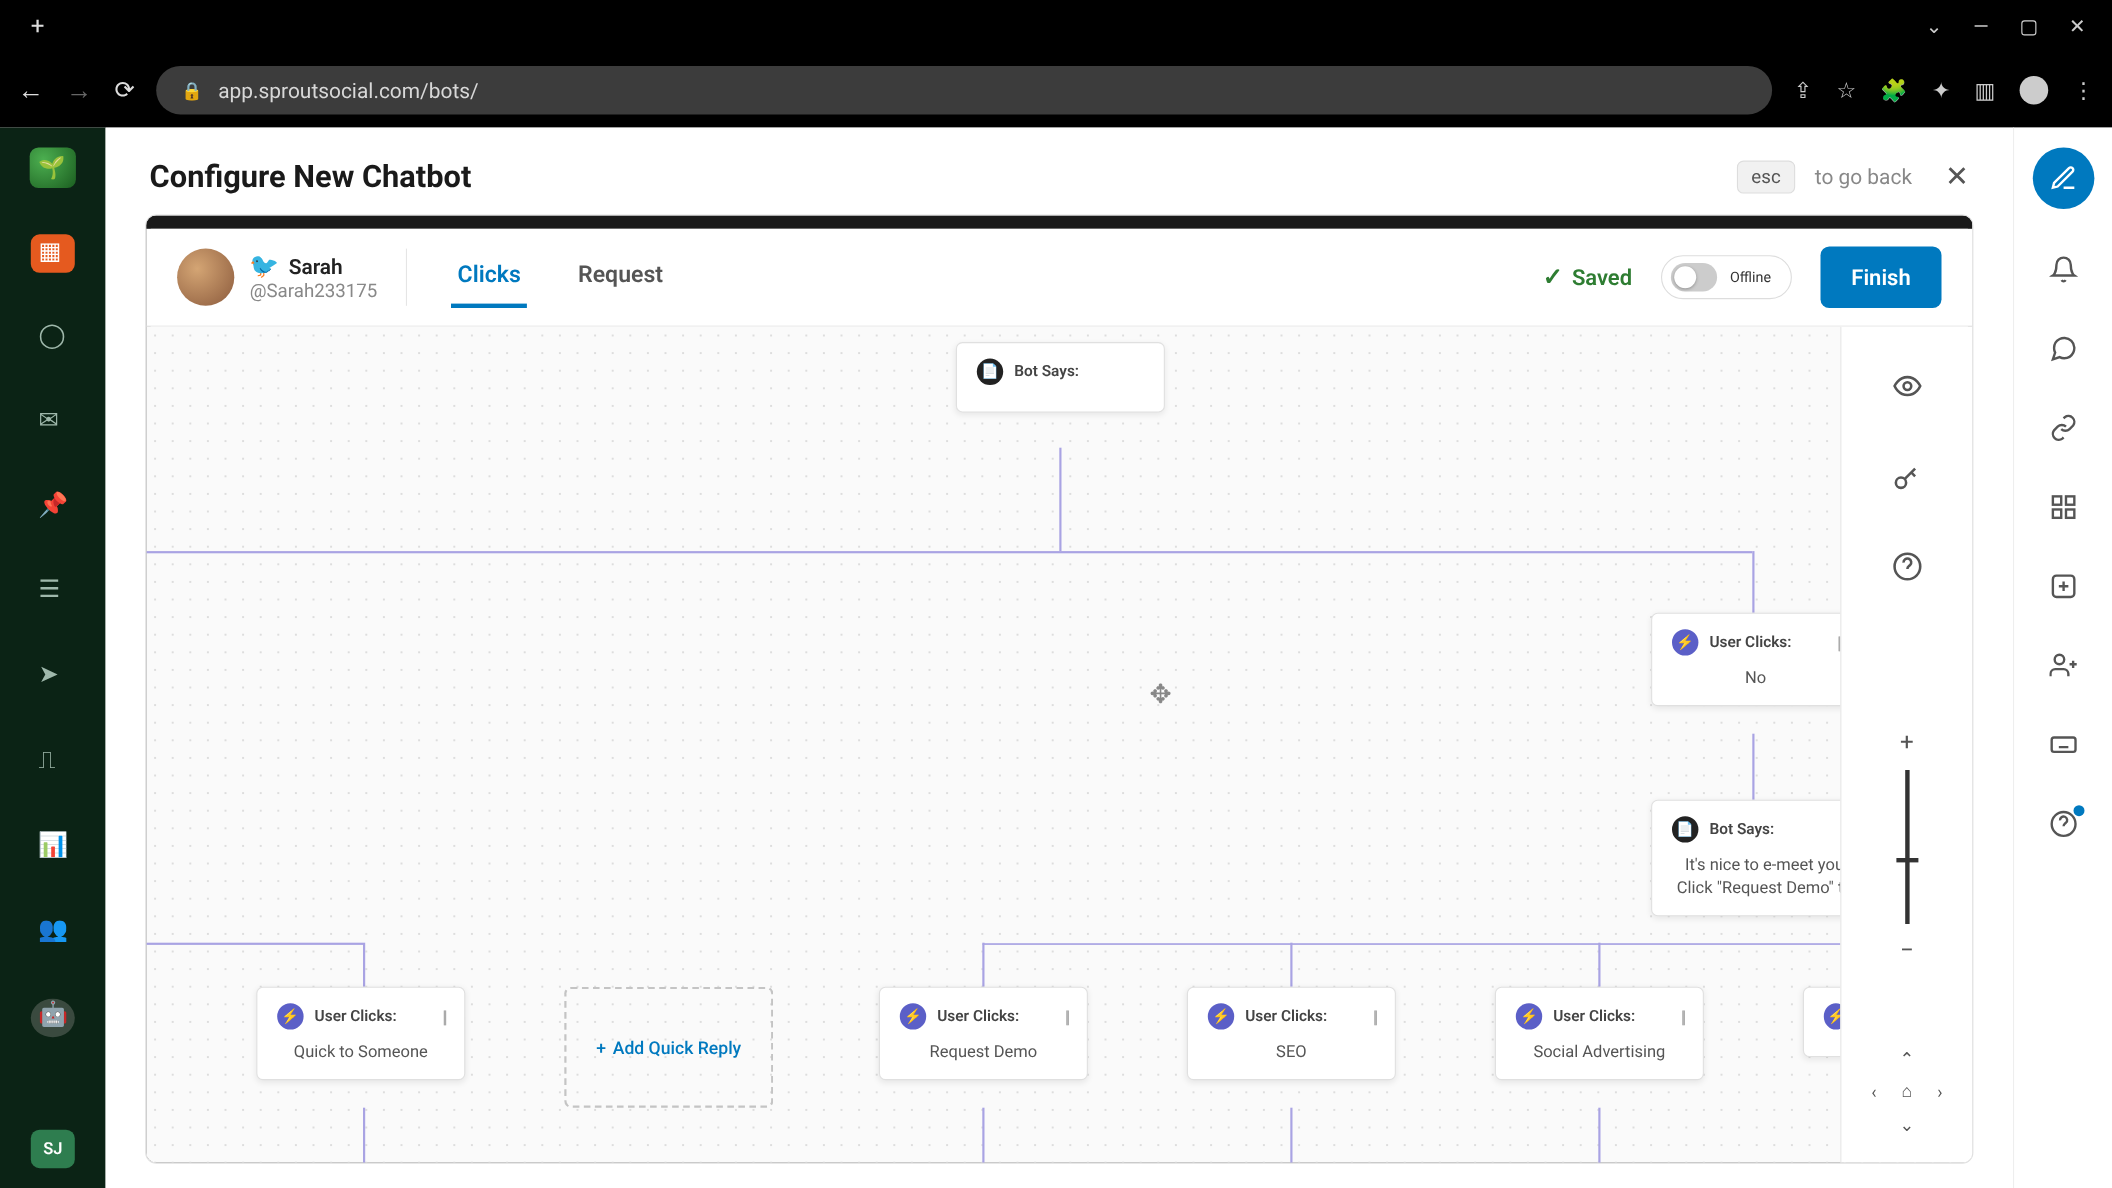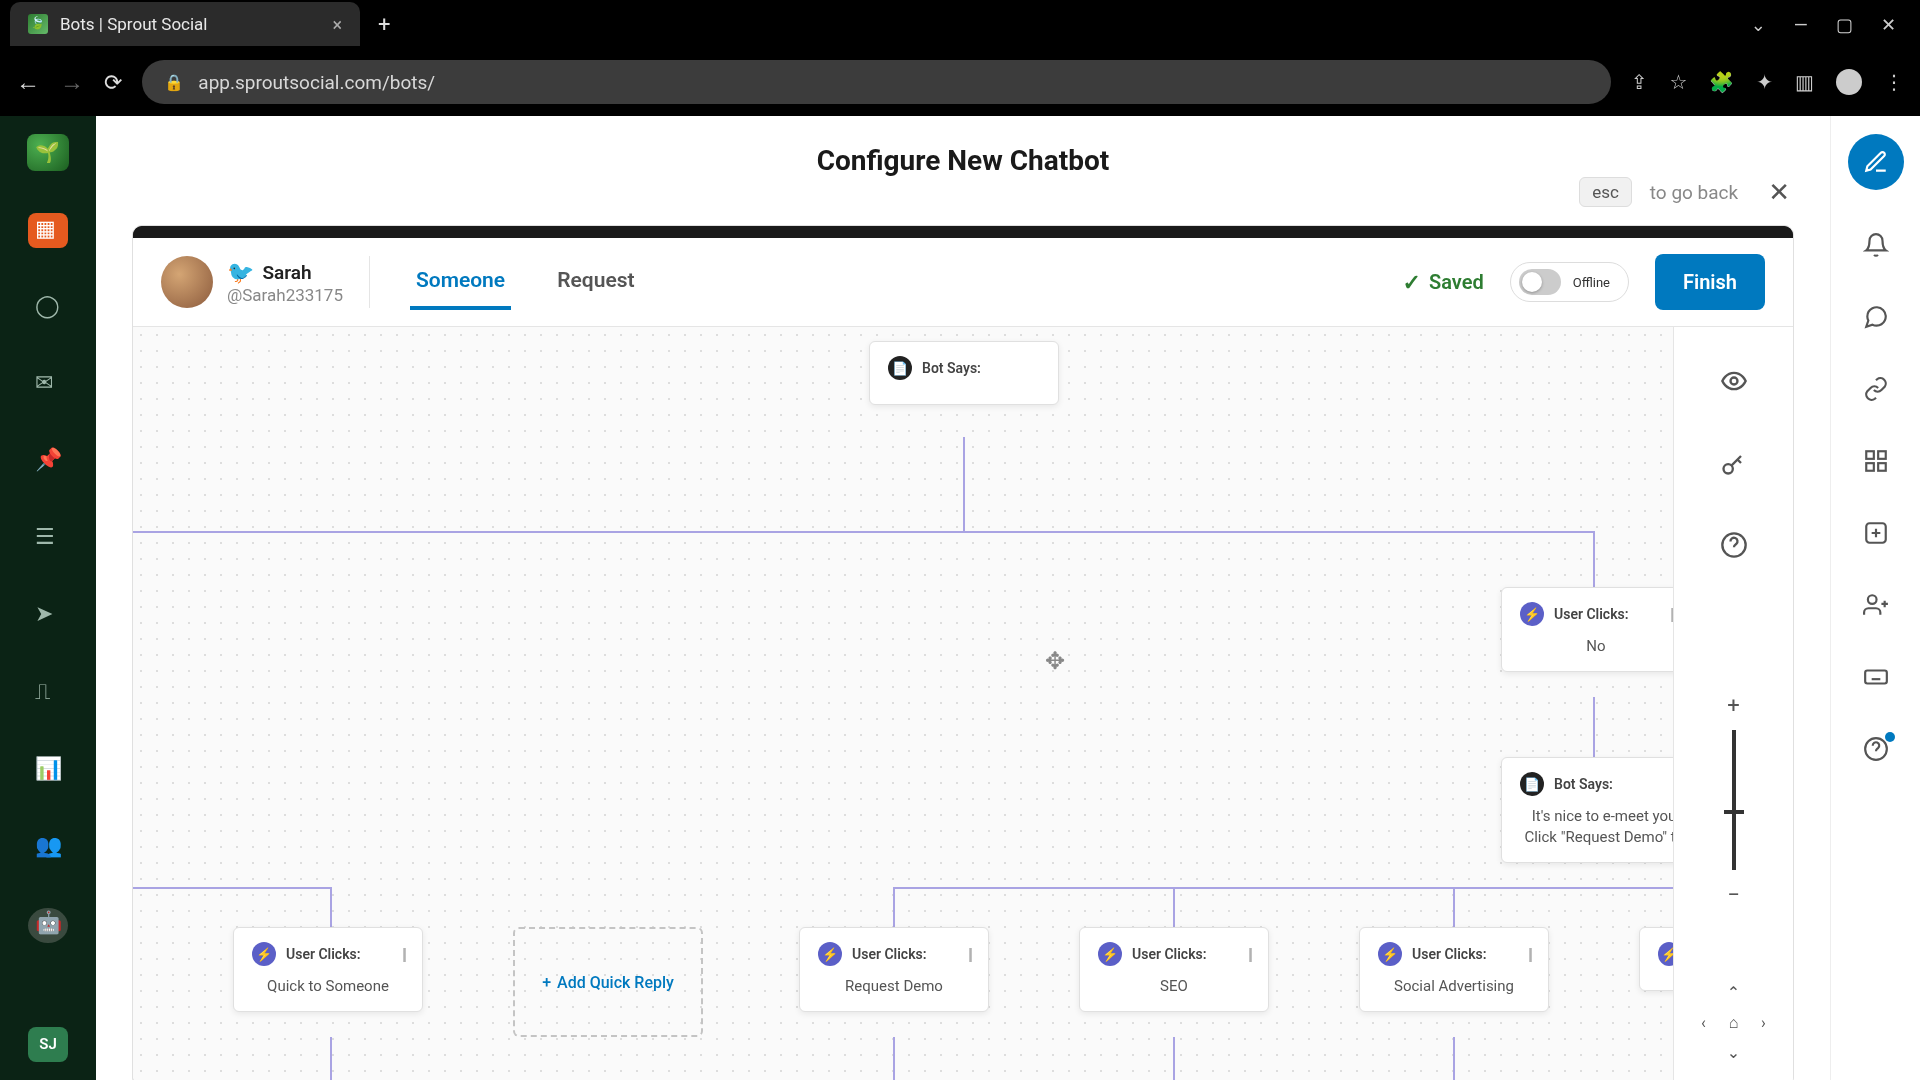--- a/index.html
+++ b/index.html
@@ -38,21 +38,21 @@
 .left-nav .nav-item.active { background: #e55a1f; color: #fff; }
 .left-nav .nav-item svg, .left-nav .nav-item .glyph { width: 26px; height: 26px; }
 .left-nav .glyph { font-size: 22px; line-height: 1; }
 .left-nav .spacer { flex: 1; }
 .left-nav .user-badge { width: 40px; height: 40px; background: #2e7d4f; border-radius: 8px; color: #fff; display: flex; align-items: center; justify-content: center; font-size: 15px; font-weight: 600; margin-bottom: 18px; }
 
 
 .main { flex: 1; background: #fff; position: relative; overflow: hidden; }
 
 
-.page-header { display: flex; align-items: center; padding: 28px 40px 18px 40px; flex-direction: column; }
+.page-header { display: flex; align-items: center; padding: 28px 40px 18px 40px; }
 .page-title { font-size: 28px; font-weight: 700; color: #1a1a1a; }
 .header-right { margin-left: auto; display: flex; align-items: center; gap: 18px; }
 .esc-key { background: #f1f1f1; border: 1px solid #ddd; border-radius: 6px; padding: 4px 12px; font-size: 17px; color: #555; }
 .go-back { color: #888; font-size: 19px; }
 .close-x { font-size: 26px; color: #555; cursor: pointer; margin-left: 12px; }
 
 
 .builder-frame { margin: 0 36px; border-radius: 10px; overflow: hidden; border: 1px solid #e0e0e0; background: #fff; box-shadow: 0 0 0 4px #1a1a1a inset; position: relative; }
 .builder-frame .dark-top { height: 12px; background: #1a1a1a; }
 
@@ -109,25 +109,20 @@
 .right-sidebar .sb-item .dot { width: 10px; height: 10px; background: #0079bf; border-radius: 50%; position: absolute; top: -4px; right: -6px; }
 .right-sidebar .sb-item svg { width: 26px; height: 26px; }
 
 .move-cursor { position: absolute; font-size: 24px; color: #888; }
 </style>
 </head>
 <body>
 
 <div class="browser-chrome">
   <div class="tab-bar">
-    <div class="tab">
-      <div class="tab-favicon"></div>
-      <span class="tab-title">Bots | Sprout Social</span>
-      <span class="tab-close">×</span>
-    </div>
     <span class="new-tab">+</span>
     <div class="window-controls">
       <span>⌄</span>
       <span>—</span>
       <span>▢</span>
       <span>✕</span>
     </div>
   </div>
   <div class="addr-bar">
     <span class="nav-btn">←</span>
@@ -204,21 +199,21 @@
           <div class="avatar"></div>
           <div class="names">
             <div class="nm">
                 <span class="twitter-icon">🐦</span>
                 <span>Sarah</span>
               </div>
             <div class="handle">@Sarah233175</div>
           </div>
         </div>
         <div class="tabs">
-          <div class="tab-link active">Someone</div>
+          <div class="tab-link active">Clicks</div>
           <div class="tab-link">Request</div>
         </div>
         <div class="toolbar-right">
           <div class="saved">
             <span class="check">✓</span>
             <span>Saved</span>
           </div>
           <div class="toggle-wrap">
             <div class="toggle"></div>
             <span class="toggle-label">Offline</span>

